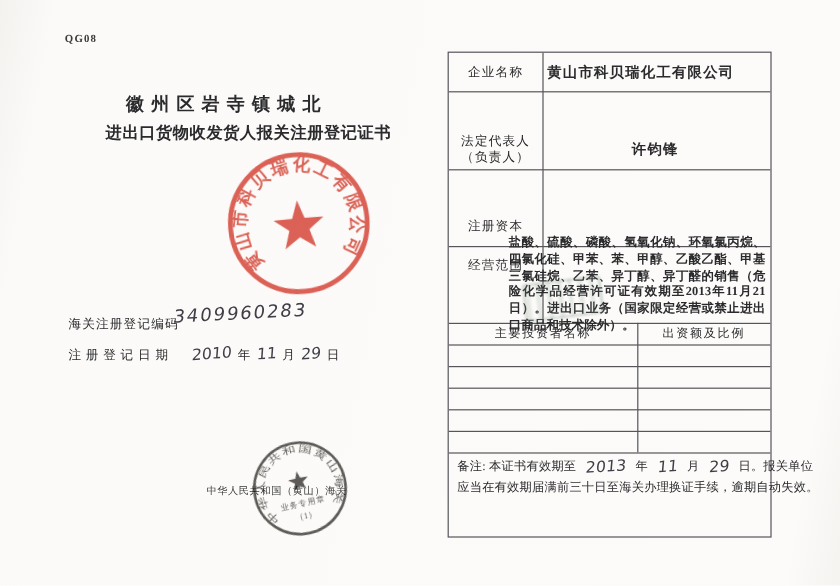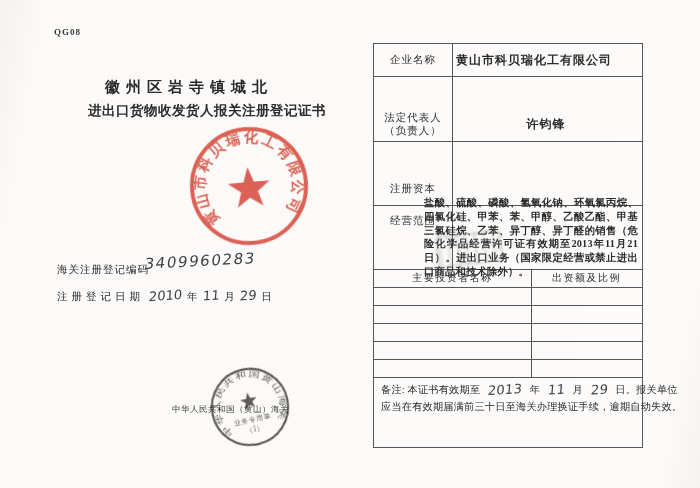--- a/index.html
+++ b/index.html
@@ -28,21 +28,21 @@
   .stamp-arc-text{fill:var(--red);font-size:15px;font-weight:bold;letter-spacing:2.5px;
           font-family:"Liberation Serif","DejaVu Serif",serif;}
   .stamp-star{fill:var(--red);}
 
   .code-line{position:absolute;left:57px;top:252px;height:24px;}
   .code-label{position:absolute;left:0;top:11px;font-size:10.5px;letter-spacing:1px;white-space:nowrap;text-align:center;}
   .hw{display:inline-block;font-family:"DejaVu Sans",sans-serif;color:var(--hw);}
   .hw-code{position:absolute;left:88px;top:0;font-size:15px;letter-spacing:1.5px;
           transform:skewX(-10deg) rotate(-3deg);white-space:nowrap;}
   .date-line{position:absolute;left:57px;top:288px;display:flex;align-items:baseline;white-space:nowrap;}
-  .date-label{font-size:10.5px;letter-spacing:4px;margin-right:0;}
+  .date-label{font-size:10.5px;letter-spacing:4px;margin-right:11px;}
   .date-unit{font-size:10.5px;letter-spacing:0;}
   .hw-date{font-size:13px;transform:skewX(-8deg) rotate(-4deg);margin:0 5px;}
 
   .issuer-line{position:absolute;left:172px;top:404px;font-size:8.5px;letter-spacing:0.5px;white-space:nowrap;color:#3a3a3a;}
   .customs-stamp{position:absolute;left:209px;top:366px;width:82px;height:82px;
           transform:rotate(-12deg);opacity:.82;mix-blend-mode:multiply;filter:blur(.2px);}
   .cstamp-ring{fill:none;stroke:var(--black-stamp);stroke-width:2.2;}
   .cstamp-text{fill:var(--black-stamp);font-size:8px;letter-spacing:1px;font-family:"Liberation Serif",serif;}
   .cstamp-star{fill:var(--black-stamp);}
   .cstamp-inner{fill:var(--black-stamp);font-size:6.8px;letter-spacing:1px;text-anchor:middle;font-family:"Liberation Serif",serif;}
@@ -56,21 +56,21 @@
   .tr5{top:129px;height:96px;}
   .trh{top:225px;height:18px;}
   .te1{top:243px;height:18px;}.te2{top:261px;height:18px;}.te3{top:279px;height:18px;}
   .te4{top:297px;height:18px;}.te5{top:315px;height:18px;}
   .trr{top:333px;height:69px;border-bottom:none;}
   .vdiv{position:absolute;width:0;border-left:1px solid var(--bd);}
   .vdivA{left:78px;top:0;height:225px;}
   .vdivB{left:157px;top:225px;height:108px;}
   .cell-label{position:absolute;left:0;top:0;bottom:0;width:78px;
           display:flex;align-items:center;justify-content:center;
-          font-size:10.5px;letter-spacing:1px;text-align:left;line-height:13px;font-family:Liberation Mono, monospace;}
+          font-size:10.5px;letter-spacing:1px;text-align:left;line-height:13px;}
   .cell-label .two-line{display:block;}
   .cell-value{position:absolute;left:78px;right:2px;top:0;bottom:0;
           display:flex;align-items:center;font-weight:bold;font-size:12px;letter-spacing:1px;}
   .v-name{padding-left:4px;}
   .v-center{justify-content:center;}
   .v-address{position:absolute;left:56px;right:0;top:0;bottom:0;display:flex;align-items:center;
           font-weight:bold;font-size:10px;letter-spacing:0.5px;}
   .scope-text{position:absolute;left:50px;top:11px;width:214px;
           font-weight:bold;font-size:10.3px;letter-spacing:0.2px;line-height:13.8px;text-align:justify;margin-top:12px;}
   .hdr{position:absolute;top:0;bottom:0;display:flex;align-items:center;justify-content:center;

